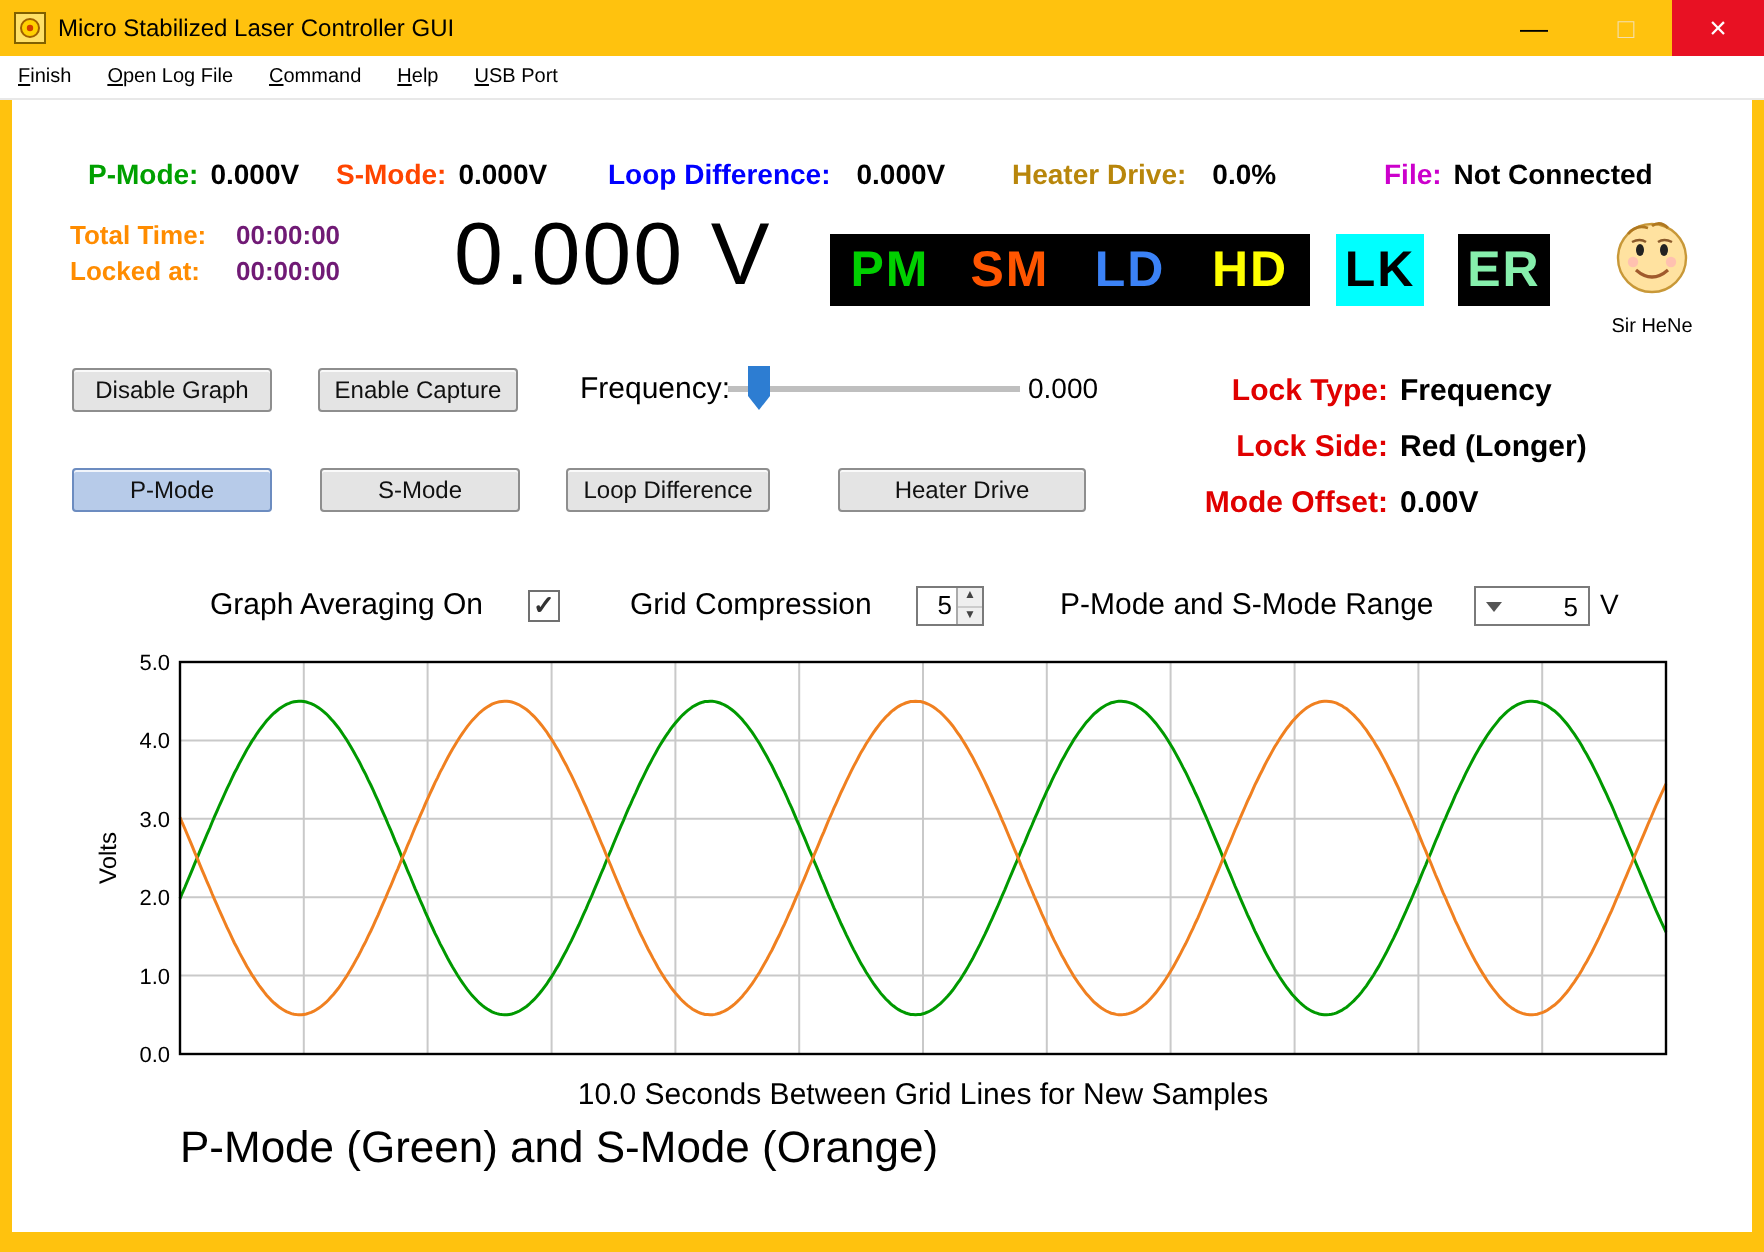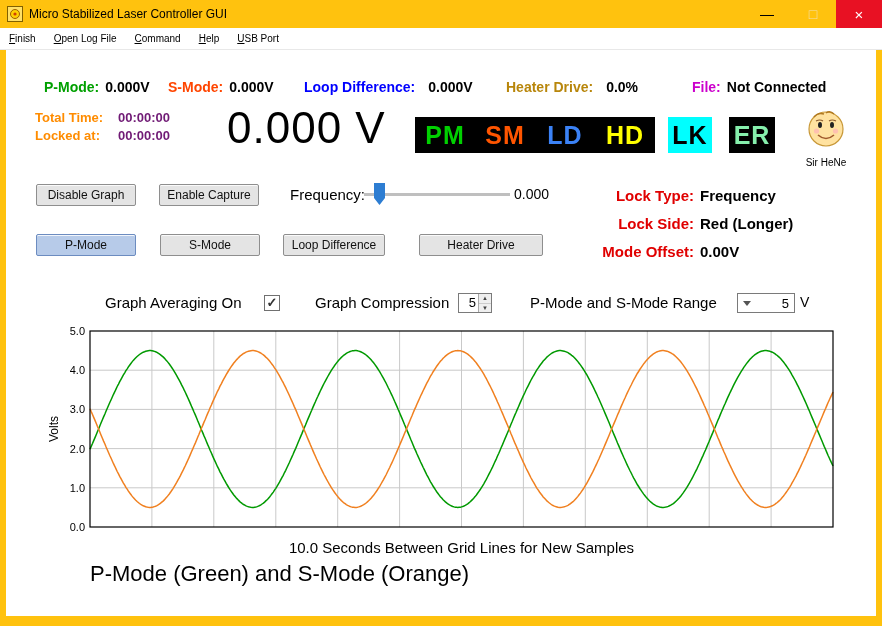--- a/index.html
+++ b/index.html
@@ -174,21 +174,21 @@
       <span class="li-label" style="color: rgb(224, 0, 0);">Lock Side:</span>
       <span class="li-value">Red (Longer)</span>
       <span class="li-label" style="color: rgb(224, 0, 0);">Mode Offset:</span>
       <span class="li-value">0.00V</span>
     </div>
 
     <div class="plain-label" style="left:99px;top:244px">Graph Averaging On</div>
     <span class="checkbox">
       <span class="checkmark">✓</span>
     </span>
-    <div class="plain-label" style="left:309px;top:244px">Graph Compression</div>
+    <div class="plain-label" style="left:309px;top:244px">Grid Compression</div>
     <div class="spinner">
       <span class="spin-value">5</span>
       <span class="spin-buttons">
         <span class="spin-btn">▲</span>
         <span class="spin-btn">▼</span>
       </span>
     </div>
     <div class="plain-label" style="left:524px;top:244px">P-Mode and S-Mode Range</div>
     <div class="combo">
       <span class="combo-arrow"></span>

